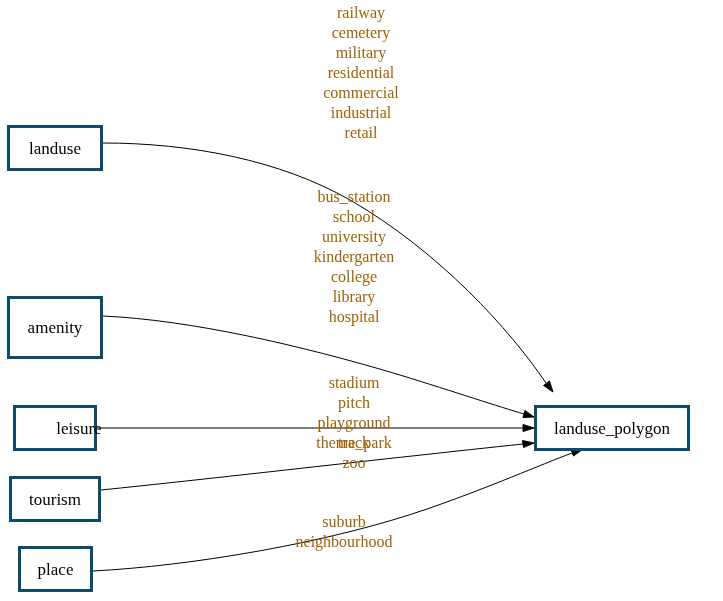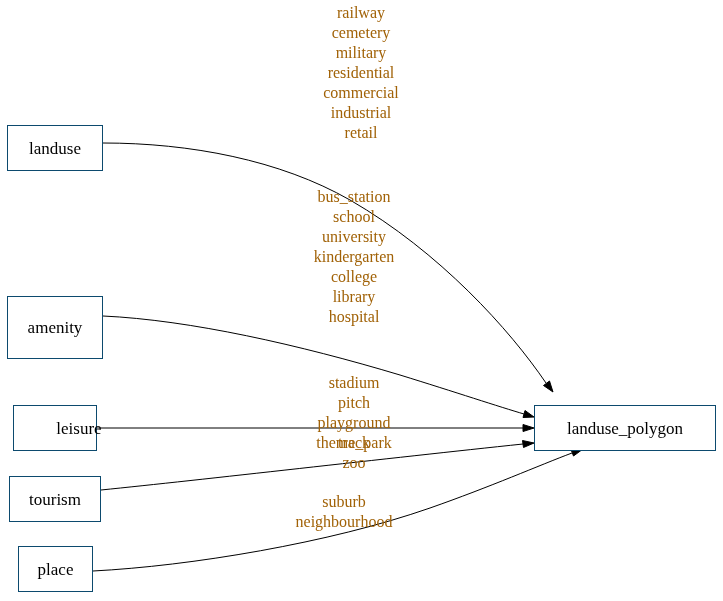--- a/index.html
+++ b/index.html
@@ -11,21 +11,21 @@
     position: relative;
     width: 723px;
     height: 601px;
     background: #ffffff;
     font-family: "Liberation Serif", serif;
     overflow: hidden;
   }
   .node {
     position: absolute;
     box-sizing: border-box;
-    border: 1px solid #0c4a6e;
+    border: 3px solid #0c4a6e;
     background: #ffffff;
     color: #000000;
     font-family: "Liberation Serif", serif;
     font-size: 17px;
     line-height: 1;
     display: flex;
     align-items: center;
     justify-content: center;
     white-space: nowrap;
   }
@@ -103,21 +103,21 @@
   </div>
 
   <div class="node" style="left:9px; top:476px; width:92px; height:46px;">
     <span>tourism</span>
   </div>
 
   <div class="node" style="left:18px; top:546px; width:75px; height:46px;">
     <span>place</span>
   </div>
 
-  <div class="node" style="left:534px; top:405px; width:182px; height:46px;font-family:Liberation Serif, serif;">
+  <div class="node" style="left:534px; top:405px; width:156px; height:46px;font-family:Liberation Serif, serif;">
     <span>landuse_polygon</span>
   </div>
 
   <div class="label-group" style="left:262px; top:3px; width:198px;">railway
 cemetery
 military
 residential
 commercial
 industrial
 retail</div>
@@ -131,16 +131,16 @@
 hospital</div>
 
   <div class="label-group" style="left:265px; top:348px; width:178px;margin-top:25px;">stadium
 pitch
 playground
 track</div>
 
   <div class="label-group" style="left:265px; top:433px; width:178px;">theme_park
 zoo</div>
 
-  <div class="label-group" style="left:245px; top:492px; width:198px;">suburb
+  <div class="label-group" style="left:245px; top:512px; width:198px;">suburb
 neighbourhood</div>
 
 </div>
 
 </body></html>

